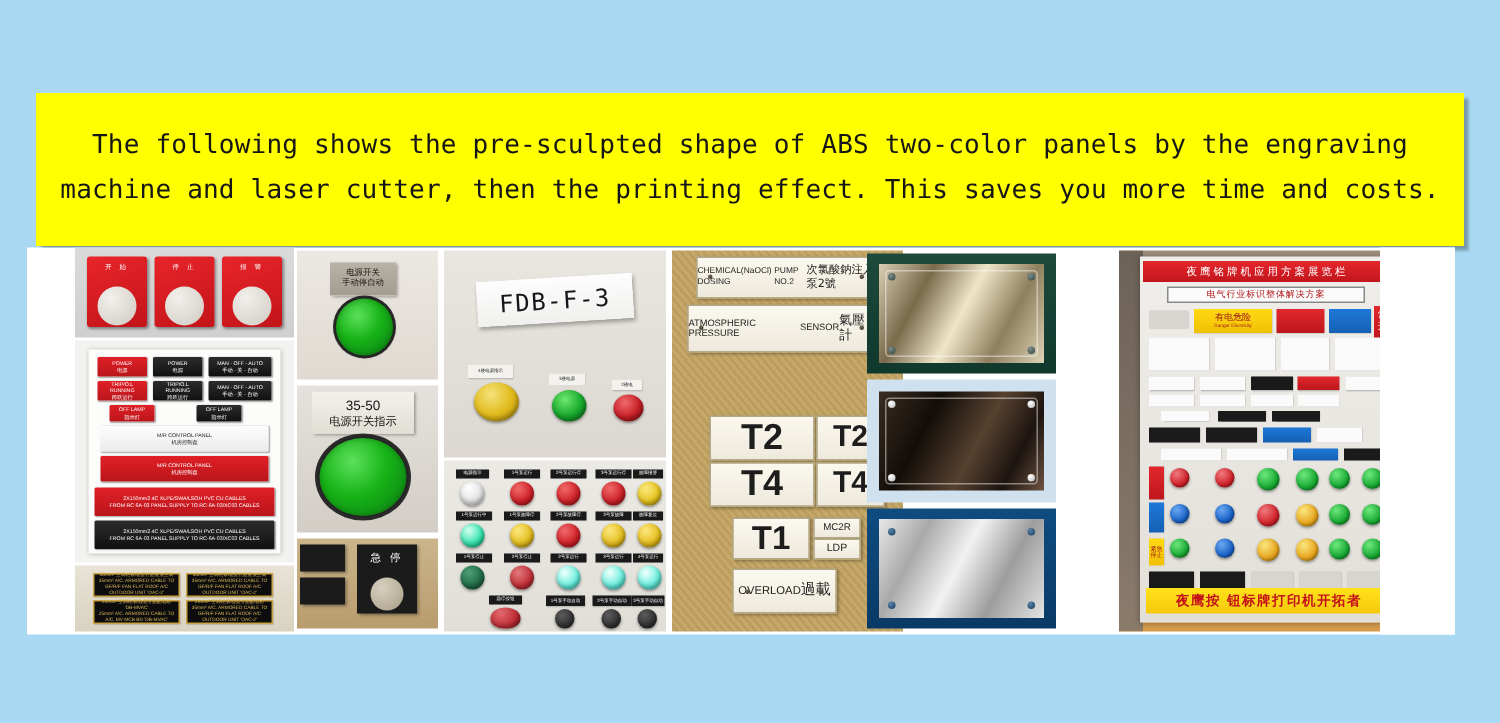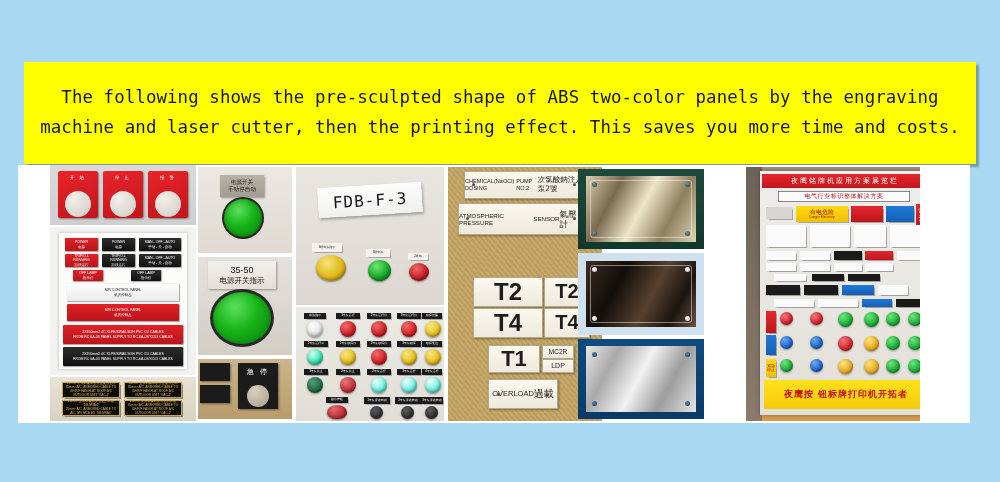--- a/index.html
+++ b/index.html
@@ -156,21 +156,21 @@
   #exhibit { position:absolute; left:14px; top:4px; width:172px; height:244px;
      background: linear-gradient(#f0eeea,#e2dfd8); box-shadow:0 0 4px rgba(0,0,0,.35); }
   #redbanner { position:absolute; left:2px; top:3px; width:166px; height:14px;
      background: linear-gradient(#e4262c,#c2161c); color:#fff;
      display:flex; align-items:center; justify-content:center;
      font-size:7px; letter-spacing:2px; font-family:"DejaVu Sans",sans-serif; }
   #subbanner { position:absolute; left:18px; top:20px; width:132px; height:11px;
      background:#fbfbfb; border:.6px solid #888; color:#b01219;
      display:flex; align-items:center; justify-content:center;
      font-size:6px; letter-spacing:.6px; font-family:"DejaVu Sans",sans-serif; }
-  #yellowbanner { position:absolute; left:4px; bottom:6px; width:164px; height:29px;
+  #yellowbanner { position:absolute; left:4px; bottom:6px; width:164px; height:17px;
      background: linear-gradient(#ffe21a,#f5c90c); color:#c4131a;
      display:flex; align-items:center; justify-content:center;
      font-size:9px; letter-spacing:1px; font-weight:bold;
      font-family:"DejaVu Sans",sans-serif; }
   .sam { position:absolute; box-shadow:.5px .5px 1px rgba(0,0,0,.3); font-size:2.6px;
      display:flex; align-items:center; justify-content:center; text-align:center;
      line-height:1.1; overflow:hidden; color:#333; background:#d7d5cf; }
   .sam.y { background: linear-gradient(#ffd914,#f0c005); color:#9c1116; }
   .sam.r { background: linear-gradient(#e2282e,#bd161c); color:#fff; }
   .sam.b { background: linear-gradient(#1e78d8,#1560b4); color:#fff; }

